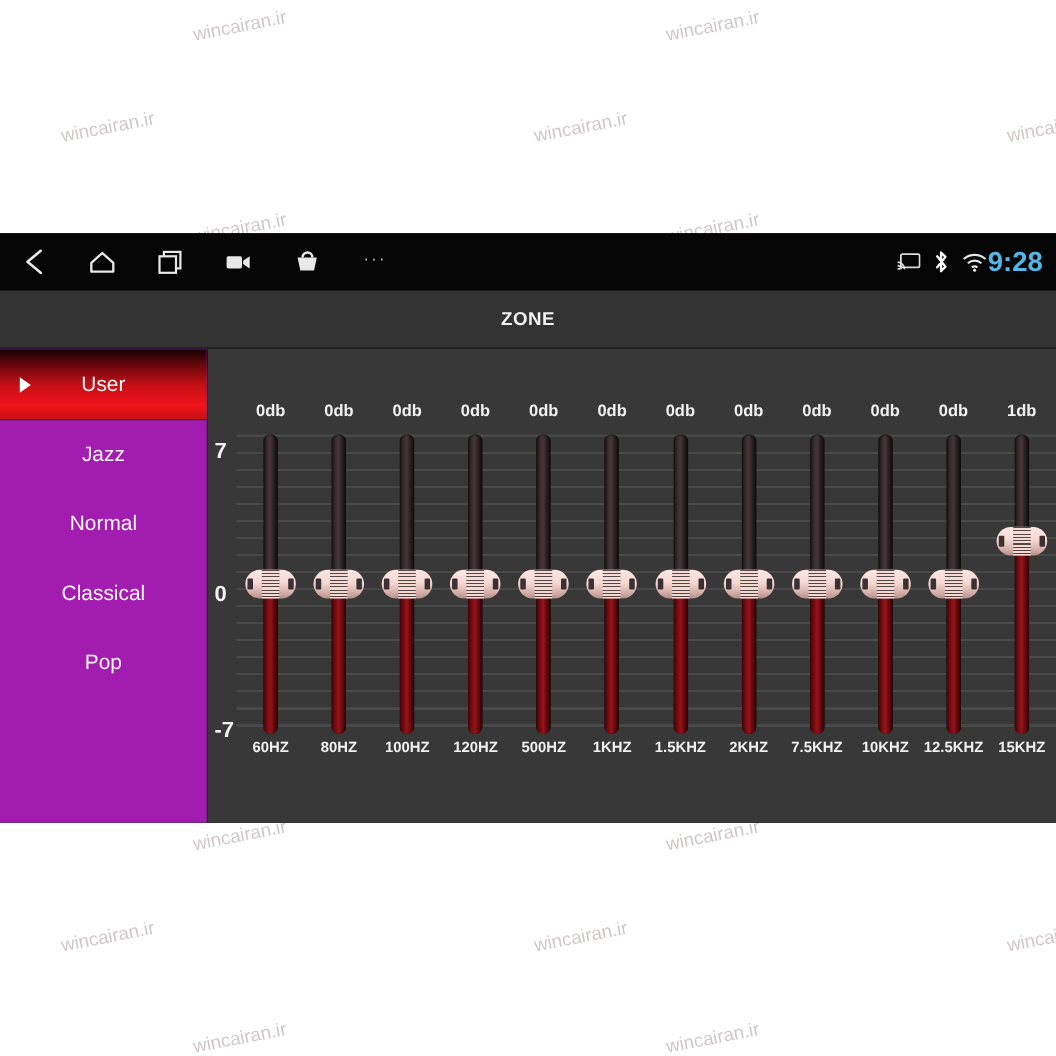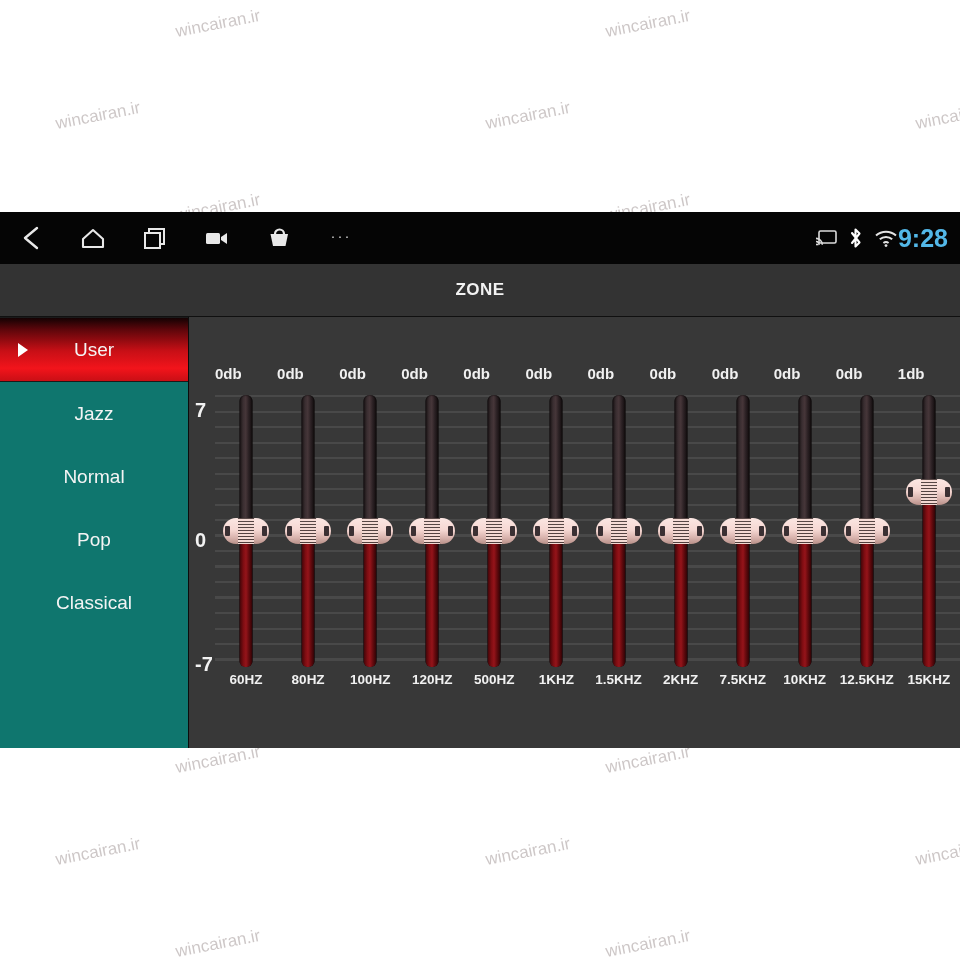--- a/index.html
+++ b/index.html
@@ -39,21 +39,21 @@
     background:linear-gradient(to bottom,#120203 0%,#4d0509 22%,#a00d12 55%,#e01017 82%,#f01219 100%);
     border-bottom:none;
   }
 
   
   #content{position:absolute;left:0;top:105px;width:960px;height:431px;}
 
   
   #sidebar{
     position:absolute;left:0;top:0;width:188px;height:431px;
-    background:#0f766e;border-right:1px solid #0c0c0c;overflow:hidden;
+    background:#a21caf;border-right:1px solid #0c0c0c;overflow:hidden;
   }
   .preset{
     position:relative;height:63px;display:flex;align-items:center;justify-content:center;
     color:#f4f4f4;font-size:19px;
   }
   .preset.active{
     background:linear-gradient(to bottom,#140203 0%,#5c060b 18%,#c70f16 52%,#f2141b 80%,#c90f15 100%);
     border-top:1px solid #1a1a1a;border-bottom:1px solid #1a1a1a;
   }
   .preset .arrow{
@@ -69,21 +69,21 @@
   }
   .scale{
     position:absolute;left:6px;color:#f2f2f2;font-size:20px;font-weight:bold;
   }
   #s7{top:82px;}  #s0{top:212px;} #sm7{top:336px;}
 
   #bands{position:absolute;left:26px;top:0;width:745px;height:431px;display:flex;}
   .band{flex:1 1 0;position:relative;}
 
   .dblabel{
-    position:absolute;top:48px;left:0;width:100%;
+    position:absolute;top:48px;left:0;width:100%;text-align:center;
     color:#f1f1f1;font-size:15px;font-weight:bold;
   }
   .freqlabel{
     position:absolute;top:355px;left:0;width:100%;text-align:center;
     color:#f1f1f1;font-size:13.5px;font-weight:bold;white-space:nowrap;
   }
 
   
   .sliderwrap{position:absolute;left:0;top:78px;width:100%;height:272px;}
   .ticks{position:absolute;left:0;top:0;width:100%;height:100%;
@@ -270,24 +270,24 @@
           <span class="arrow"></span>
           <span>User</span>
         </div>
         <div class="preset">
           <span>Jazz</span>
         </div>
         <div class="preset">
           <span>Normal</span>
         </div>
         <div class="preset">
-          <span>Pop</span>
+          <span>Classical</span>
         </div>
         <div class="preset">
-          <span>Classical</span>
+          <span>Pop</span>
         </div>
       </div>
 
     <div id="eqpanel">
       <div class="scale" id="s7">7</div>
       <div class="scale" id="s0">0</div>
       <div class="scale" id="sm7">-7</div>
       <div id="bands">
           <div class="band">
             <div class="dblabel">0db</div>

